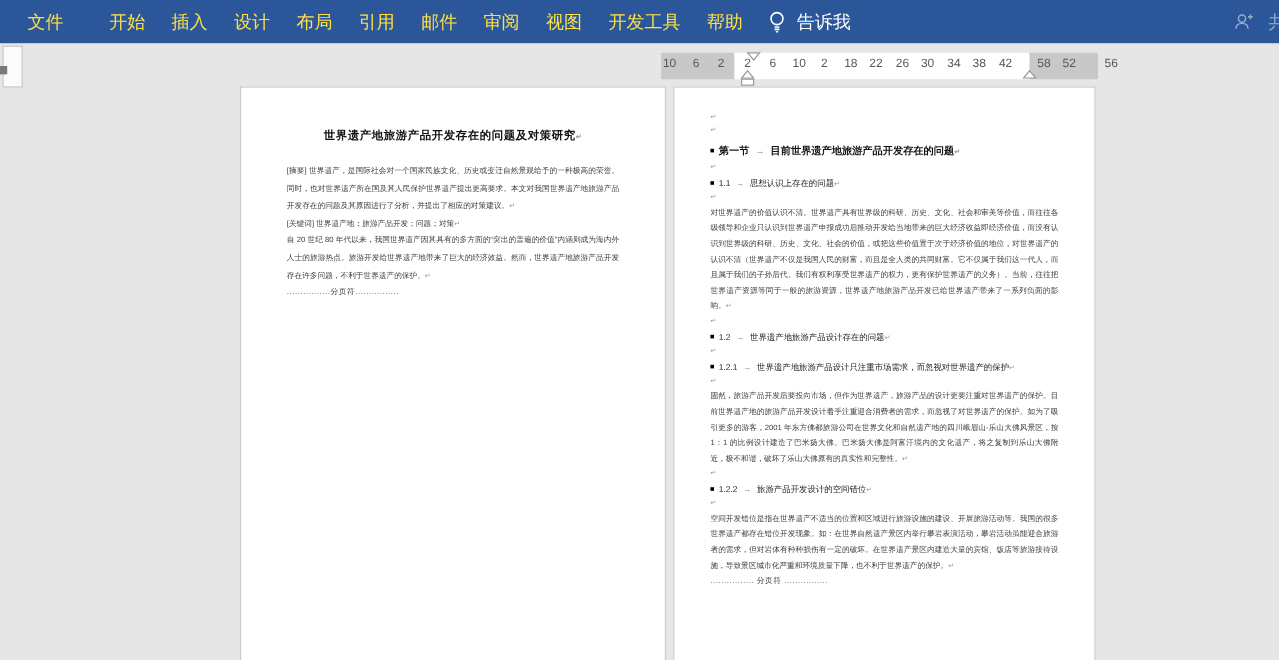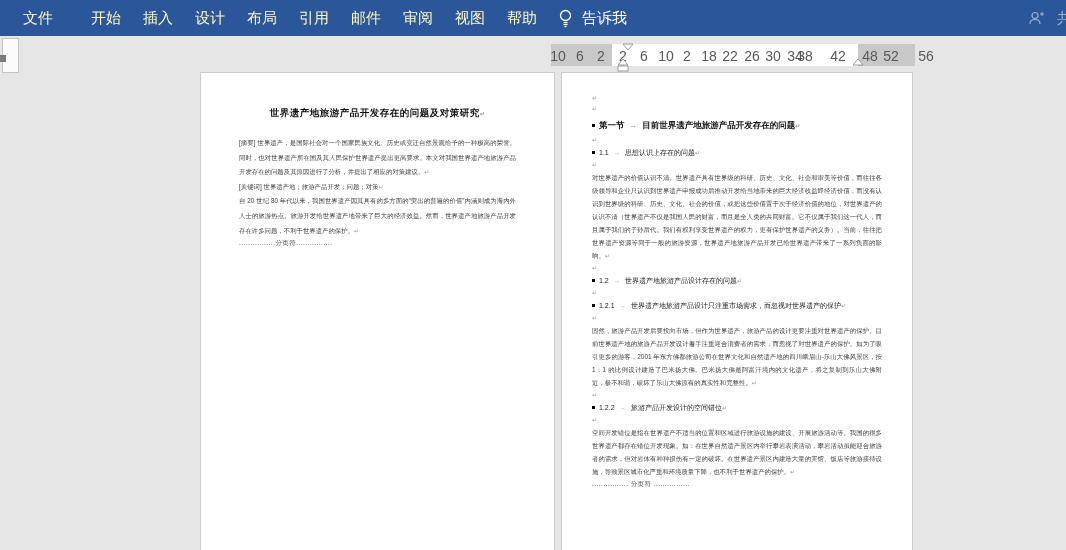--- a/index.html
+++ b/index.html
@@ -2,34 +2,34 @@
 <html><head>
 <meta charset="utf-8">
 <style>
   html,body{margin:0;padding:0;}
   body{font-family:"Liberation Sans",sans-serif;}
   .canvas{position:relative;width:1066px;height:550px;background:#e6e6e6;overflow:hidden;}
 
   
   .ribbon{position:absolute;left:0;top:0;width:1066px;height:36px;background:#2b579a;display:flex;align-items:center;}
   .tabs{display:flex;align-items:center;height:100%;padding-left:12px;}
-  .tab{color:#fef9c3;font-size:15px;padding:0 11px;height:100%;display:flex;align-items:center;cursor:default;white-space:nowrap;}
+  .tab{color:#fde047;font-size:15px;padding:0 11px;height:100%;display:flex;align-items:center;cursor:default;white-space:nowrap;}
   .tab.file{margin-right:16px;}
   .tellme{display:flex;align-items:center;color:#fff;font-size:15px;padding:0 10px;gap:9px;}
   .ribbon-right{position:absolute;right:0;top:0;height:36px;display:flex;align-items:center;gap:6px;padding-right:0;opacity:.6;color:#dfe6f2;font-size:15px;}
   .ribbon-right .share-label{transform:translateX(6px);}
 
   
   .vruler-box{position:absolute;left:2px;top:38px;width:15px;height:33px;background:#fbfbfb;border:1px solid #c3c3c3;}
   .vruler-notch{position:absolute;left:0;top:55px;width:6px;height:7px;background:#7a7a7a;}
   .ruler{position:absolute;left:545px;top:44px;width:372px;height:22px;}
   .ruler .seg{position:absolute;top:0;height:22px;}
   .seg.margin{background:#c8c8c8;}
   .seg.body{background:#ffffff;}
-  .ruler .num{position:absolute;top:4px;transform:translateX(-50%);font-size:14px;color:#585858;}
+  .ruler .num{position:absolute;top:4px;transform:translateX(-50%);font-size:10px;color:#585858;}
   .ruler svg{position:absolute;overflow:visible;}
 
   
   .page{position:absolute;top:72px;background:#ffffff;border:1px solid #cbcbcb;border-bottom:none;box-sizing:border-box;}
   .page1{left:200px;width:355px;height:478px;padding:34px 38px 0 38px;}
   .page2{left:561px;width:352px;height:478px;padding:20px 30px 0 30px;}
   .doc-title{font-size:9.5px;font-weight:bold;color:#111;text-align:center;letter-spacing:.5px;margin-bottom:16px;}
   .para{font-size:6.4px;line-height:14.6px;color:#3d3d3d;text-align:justify;word-break:break-all;margin:0;}
   .p2 .para{line-height:13px;margin:0;}
   .pilcrow{color:#9a9a9a;font-size:6px;}
@@ -49,20 +49,21 @@
     <div class="tabs">
       <div class="tab file">文件</div>
       <div class="tab">开始</div>
       <div class="tab">插入</div>
       <div class="tab">设计</div>
       <div class="tab">布局</div>
       <div class="tab">引用</div>
       <div class="tab">邮件</div>
       <div class="tab">审阅</div>
       <div class="tab">视图</div>
+      <div class="tab">开发工具</div>
       <div class="tab">帮助</div>
       <div class="tellme">
         <span style="display:inline-flex;">
           <svg width="15" height="19" viewBox="0 0 15 19" fill="none" stroke="#ffffff" stroke-width="1.3">
             <circle cx="7.5" cy="6.5" r="5"></circle>
             <line x1="5.5" y1="13.5" x2="9.5" y2="13.5"></line>
             <line x1="5.5" y1="15.5" x2="9.5" y2="15.5"></line>
             <line x1="6.5" y1="17.5" x2="8.5" y2="17.5"></line>
           </svg>
         </span>
@@ -95,23 +96,23 @@
     <span class="num" style="left:56px">2</span>
     <span class="num" style="left:78px">2</span>
     <span class="num" style="left:99px">6</span>
     <span class="num" style="left:121px">10</span>
     <span class="num" style="left:142px">2</span>
     <span class="num" style="left:164px">18</span>
     <span class="num" style="left:185px">22</span>
     <span class="num" style="left:207px">26</span>
     <span class="num" style="left:228px">30</span>
     <span class="num" style="left:250px">34</span>
-    <span class="num" style="left:260px">38</span>
+    <span class="num" style="left:271px">38</span>
     <span class="num" style="left:293px">42</span>
-    <span class="num" style="left:325px">48</span>
+    <span class="num" style="left:325px">58</span>
     <span class="num" style="left:346px">52</span>
     <span class="num" style="left:381px">56</span>
 
     <svg style="left:77px;top:-1px;" width="12" height="8">
       <polygon points="1,1 11,1 6,7" fill="#ffffff" stroke="#9a9a9a" stroke-width="1"></polygon>
     </svg>
     <svg style="left:72px;top:14px;" width="12" height="15">
       <polygon points="6,1 11,7 1,7" fill="#ffffff" stroke="#9a9a9a" stroke-width="1"></polygon>
       <rect x="1" y="8" width="10" height="5" fill="#ffffff" stroke="#9a9a9a" stroke-width="1"></rect>
     </svg>

